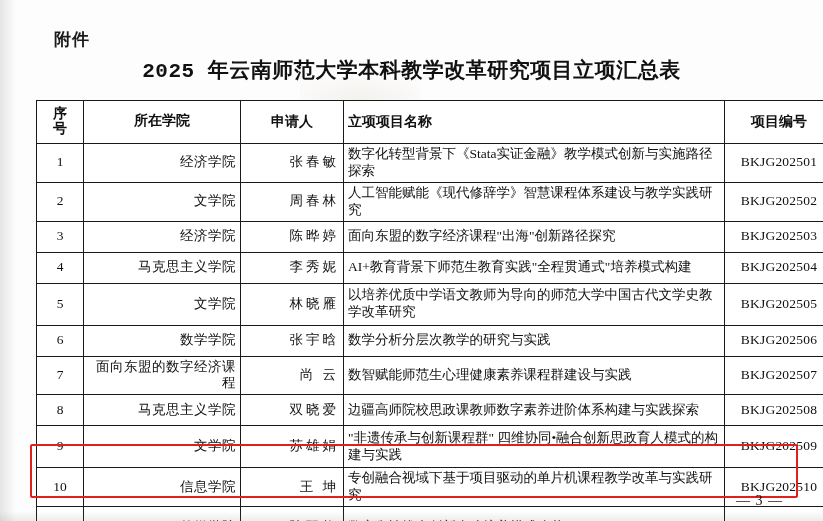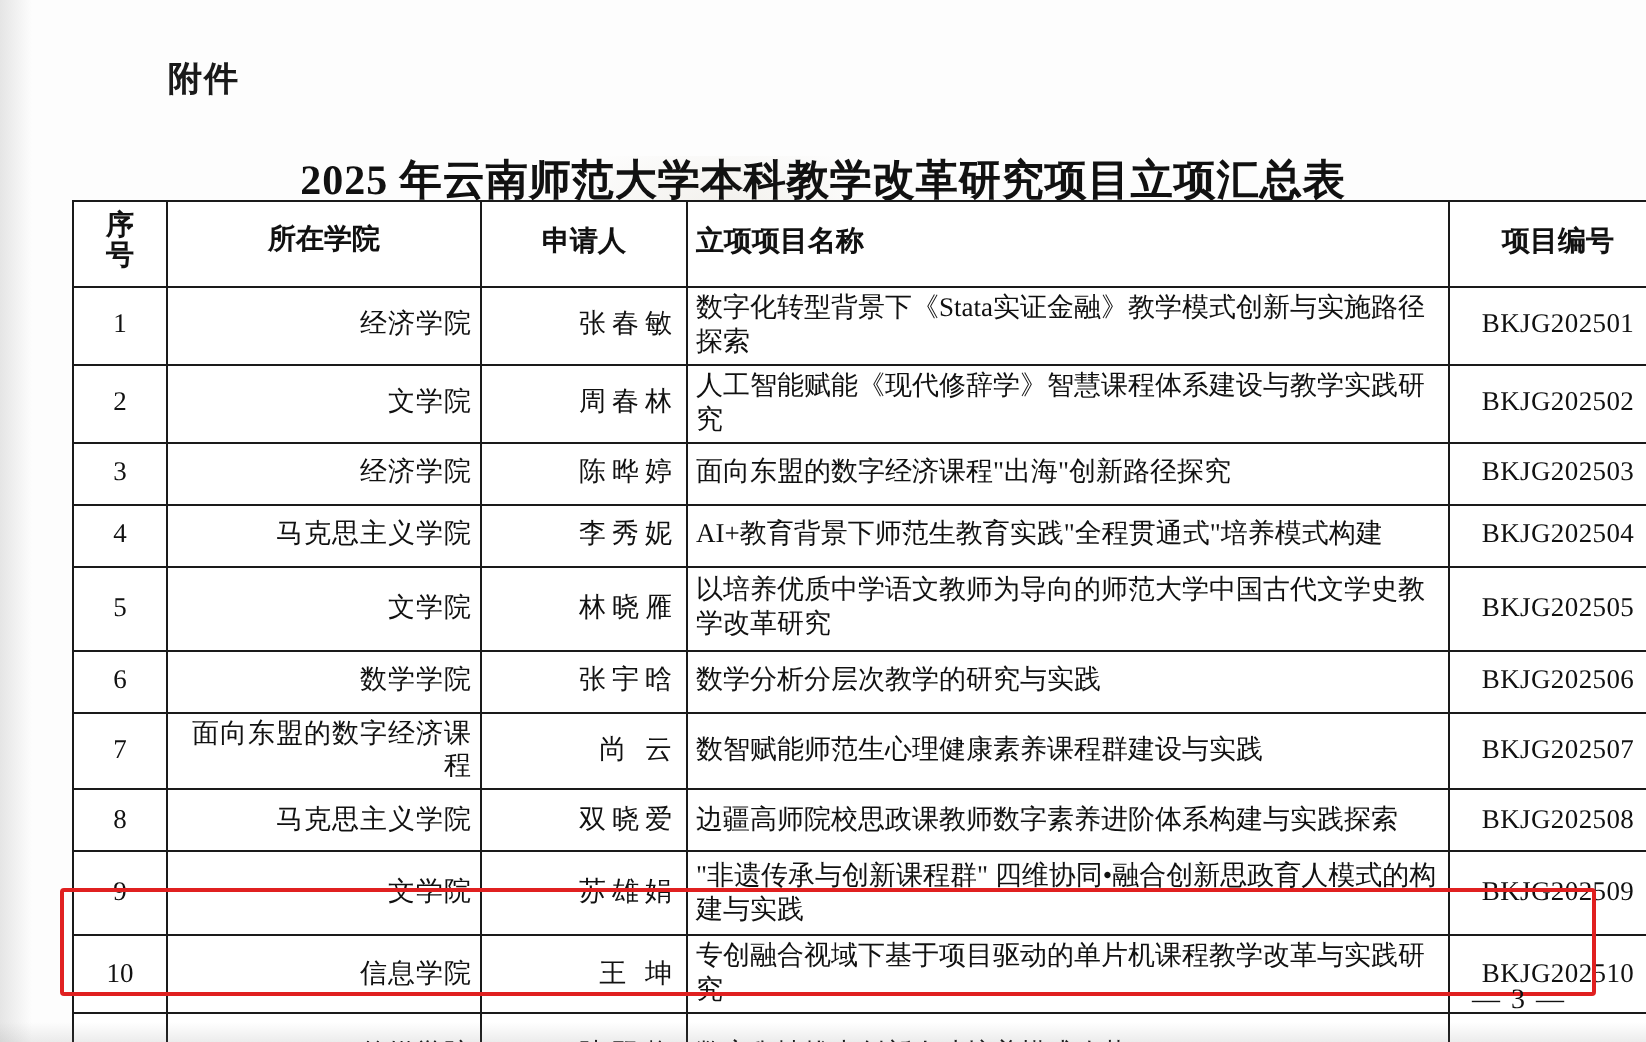--- a/index.html
+++ b/index.html
@@ -18,39 +18,38 @@
   .page {
     position: relative;
     width: 823px;
     height: 521px;
     box-sizing: border-box;
     padding: 0;
     background: #fdfdfd;
   }
   .attachment-label {
     position: absolute;
-    left: 84px;
+    left: 54px;
     top: 28px;
     font-size: 17px;
     font-weight: 700;
     letter-spacing: 1px;
     color: #1a1a1a;
   }
   .doc-title {
     position: absolute;
     left: 0;
     right: 0;
     top: 56px;
     text-align: center;
     font-size: 21px;
     font-weight: 700;
     letter-spacing: 0.5px;
     color: #111111;
-    font-family: Liberation Serif, serif;
-    margin-top: 20px;
+    font-family: Liberation Mono, monospace;
   }
   .table-wrap {
     position: absolute;
     left: 36px;
     top: 100px;
     width: 752px;
   }
   table.main-table {
     border-collapse: collapse;
     width: 752px;

